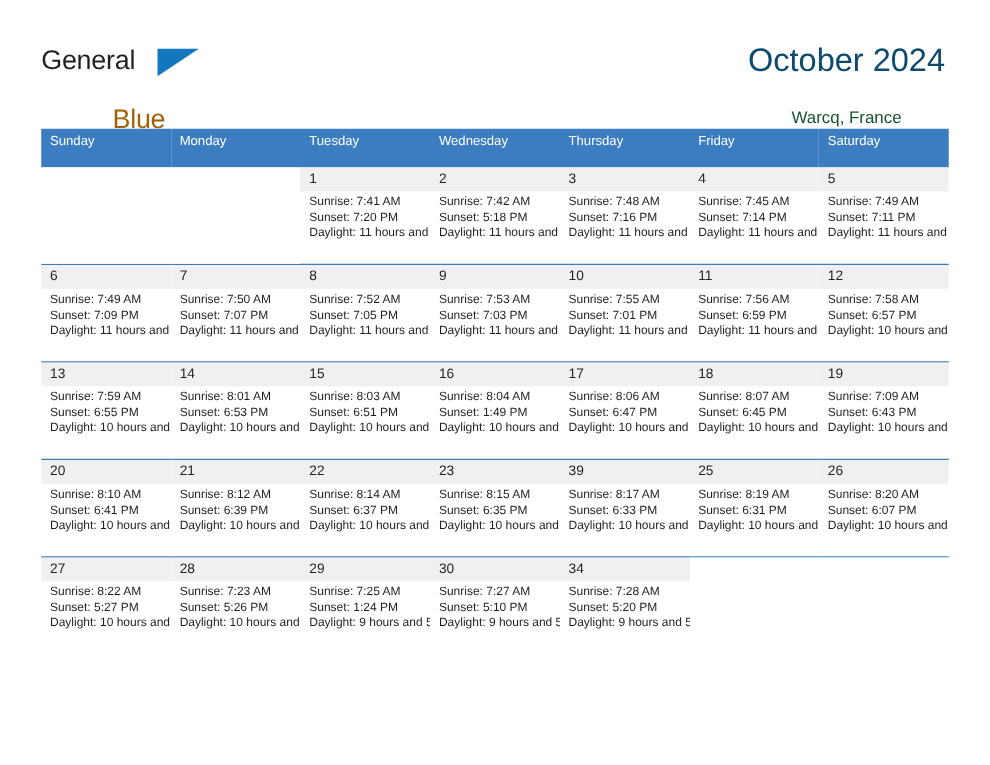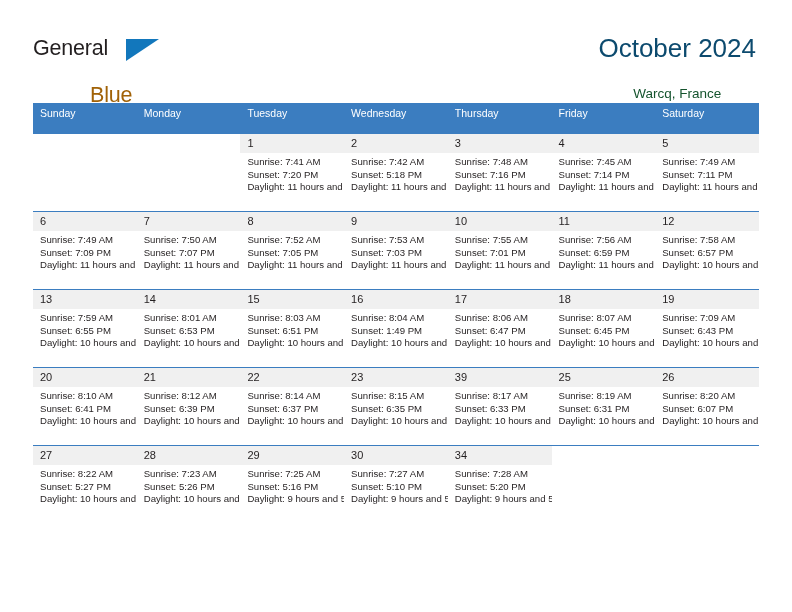--- a/index.html
+++ b/index.html
@@ -474,21 +474,21 @@
                   <div>Sunset: 5:26 PM</div>
                   <div class="daylight-line">Daylight: 10 hours and 2 minutes.</div>
                 </div>
               </div>
             </td>
             <td>
               <div class="cell-inner">
                 <div class="daynum-band">29</div>
                 <div class="info">
                   <div>Sunrise: 7:25 AM</div>
-                  <div>Sunset: 5:16 PM</div>
+                  <div>Sunset: 1:24 PM</div>
                   <div class="daylight-line">Daylight: 9 hours and 58 minutes.</div>
                 </div>
               </div>
             </td>
             <td>
               <div class="cell-inner">
                 <div class="daynum-band">30</div>
                 <div class="info">
                   <div>Sunrise: 7:27 AM</div>
                   <div>Sunset: 5:10 PM</div>

